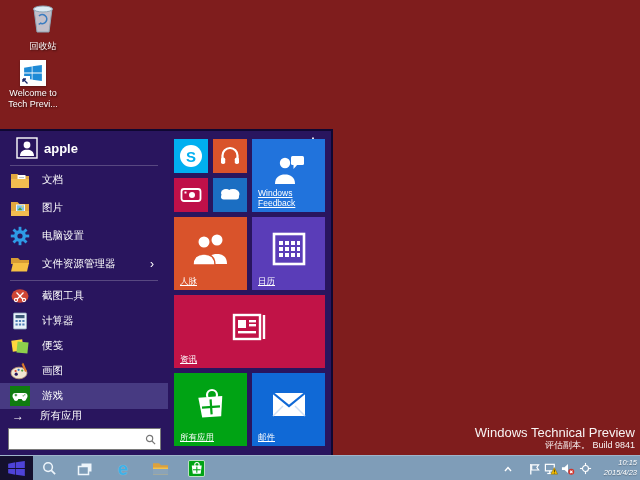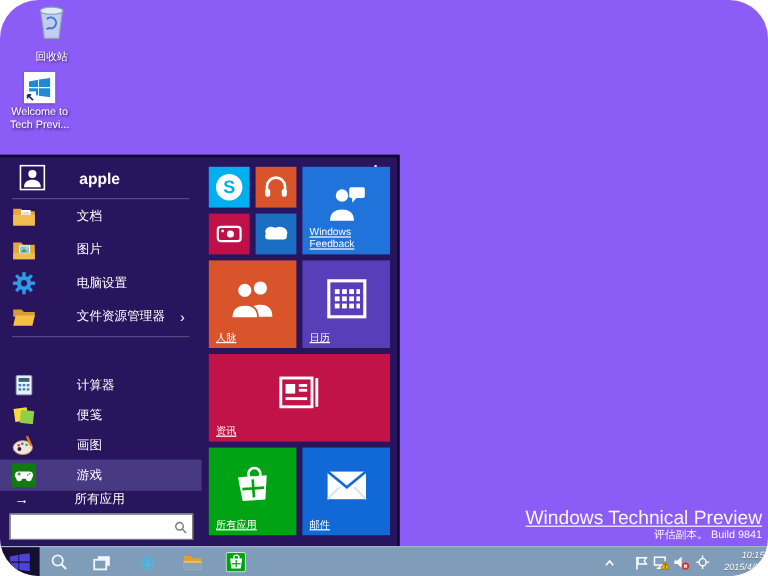--- a/index.html
+++ b/index.html
@@ -11,27 +11,27 @@
   .dicon { position:absolute; width:58px; text-align:center; }
   .dicon .dlabel { color:#fff; font-size:9px; line-height:11px; text-shadow:1px 1px 2px rgba(0,0,0,.65); margin-top:2px; }
   #dicon-recycle { left:14px; top:3px; }
   #dicon-welcome { left:4px; top:60px;text-align:center; }
   .welcome-tile { width:26px; height:26px; background:#fff; margin:0 auto; position:relative; box-shadow:0 1px 2px rgba(0,0,0,.3); }
   .welcome-tile svg.flag { position:absolute; left:4px; top:5px; }
   .welcome-tile svg.sc { position:absolute; left:0px; bottom:0px; }
 
   
   #watermark { position:absolute; right:5px; bottom:29px; text-align:right; color:rgba(255,255,255,.95); }
-  #watermark .wm1 { font-size:16px; line-height:13px;text-decoration:underline; }
+  #watermark .wm1 { font-size:13px; line-height:13px; }
   #watermark .wm2 { font-size:9px; line-height:12px; }
 
   
   #start-menu { position:absolute; left:0; top:129px; width:333px; height:326px;
     border-top:2px solid rgba(12,6,45,.9); border-right:2px solid rgba(12,6,45,.9); }
-  .mi, .user-row, .allapps-row { position:absolute; left:0; width:168px; display:flex; align-items:center;gap:22px; }
+  .mi, .user-row, .allapps-row { position:absolute; left:0; width:168px; display:flex; align-items:center; }
   .user-row { top:4px; height:26px; }
   .user-row .uname { color:#fff; font-size:13px; font-weight:bold; margin-left:6px; }
   .avatar { width:22px; height:22px; margin-left:16px; }
   .power-btn { position:absolute; right:10px; top:5px; width:16px; height:16px; }
   .mdivider { position:absolute; left:10px; width:148px; height:1px; background:rgba(255,255,255,.22); }
   .mi { height:26px; cursor:default; }
   .mi.hl { }
   .mi .mic { width:20px; height:20px; margin-left:10px; flex:0 0 20px; }
   .mi .mlbl { color:#fff; font-size:10.5px; margin-left:12px; white-space:nowrap; }
   .mi .chev { position:absolute; right:14px; color:#fff; font-size:12px; }
@@ -73,21 +73,21 @@
   #tb-store { left:183px; width:26px; }
   .ie-e { color:#3cb1e8; font-size:19px; font-weight:bold; line-height:19px; text-shadow:0 0 1px rgba(255,255,255,.4); }
   #tray { position:absolute; right:48px; top:0; height:25px; display:flex; align-items:center; gap:3px; }
   #tray .tray-ic { width:14px; height:14px; display:flex; align-items:center; justify-content:center; }
   #tray-chevron { margin-right:9px; }
   #clock { position:absolute; right:3px; top:2px; width:48px; text-align:right; color:#fff; font-size:7.5px; line-height:10px; text-shadow:0 1px 1px rgba(0,0,0,.3);font-style:italic; }
 </style>
 </head>
 <body>
 
-<div id="screen" style="background: #8b5cf6; border-radius: 32px;">
+<div id="screen" style="background: #7f1d1d;">
 
   <div class="dicon" id="dicon-recycle">
     <span>
       <svg width="30" height="32" viewBox="0 0 30 32">
         <path d="M6,6 L9,29 H21 L24,6 Z" fill="rgba(210,228,240,.82)" stroke="#8fa6b6" stroke-width="1"></path>
         <ellipse cx="15" cy="6" rx="9.5" ry="3" fill="#dcebf4" stroke="#8fa6b6" stroke-width="1"></ellipse>
         <path d="M11,13 a4.5,4.5 0 1 1 1,7" fill="none" stroke="#3a7cc0" stroke-width="1.6"></path>
         <path d="M12,22 l-2,-1 2.6,-1.4 Z" fill="#3a7cc0"></path>
       </svg>
     </span>
@@ -181,20 +181,29 @@
       <svg class="mic" viewBox="0 0 20 20">
         <path d="M1,4 h7 l2,2 h9 v4 H1 Z" fill="#d79c33"></path>
         <polygon points="3,9 19,9 17,17.5 1,17.5" fill="#f6c044"></polygon>
       </svg>
       <span class="mlbl">文件资源管理器</span>
       <span class="chev">›</span>
     </div>
 
     <div class="mdivider" style="top:149px"></div>
 
+    <div class="mi" style="top:152px">
+      <svg class="mic" viewBox="0 0 20 20">
+        <ellipse cx="10" cy="10" rx="8.5" ry="6.8" fill="#cf4635"></ellipse>
+        <path d="M6.5,6.5 L13,13.2 M13.5,6.5 L7,13.2" stroke="#fff" stroke-width="1.3"></path>
+        <circle cx="6" cy="14" r="1.6" fill="none" stroke="#fff" stroke-width="1.1"></circle>
+        <circle cx="14" cy="14" r="1.6" fill="none" stroke="#fff" stroke-width="1.1"></circle>
+      </svg>
+      <span class="mlbl">截图工具</span>
+    </div>
 
     <div class="mi" style="top:177px">
       <svg class="mic" viewBox="0 0 20 20">
         <rect x="3.5" y="2" width="13" height="16" rx="1" fill="#e8f1fa" stroke="#8fa6bb" stroke-width="0.8"></rect>
         <rect x="5.5" y="4" width="9" height="3.2" fill="#3d5a78"></rect>
         <g fill="#4f7fb5">
           <rect x="5.5" y="9" width="2.2" height="2"></rect>
             <rect x="8.9" y="9" width="2.2" height="2"></rect>
             <rect x="12.3" y="9" width="2.2" height="2"></rect>
           <rect x="5.5" y="12.5" width="2.2" height="2"></rect>

